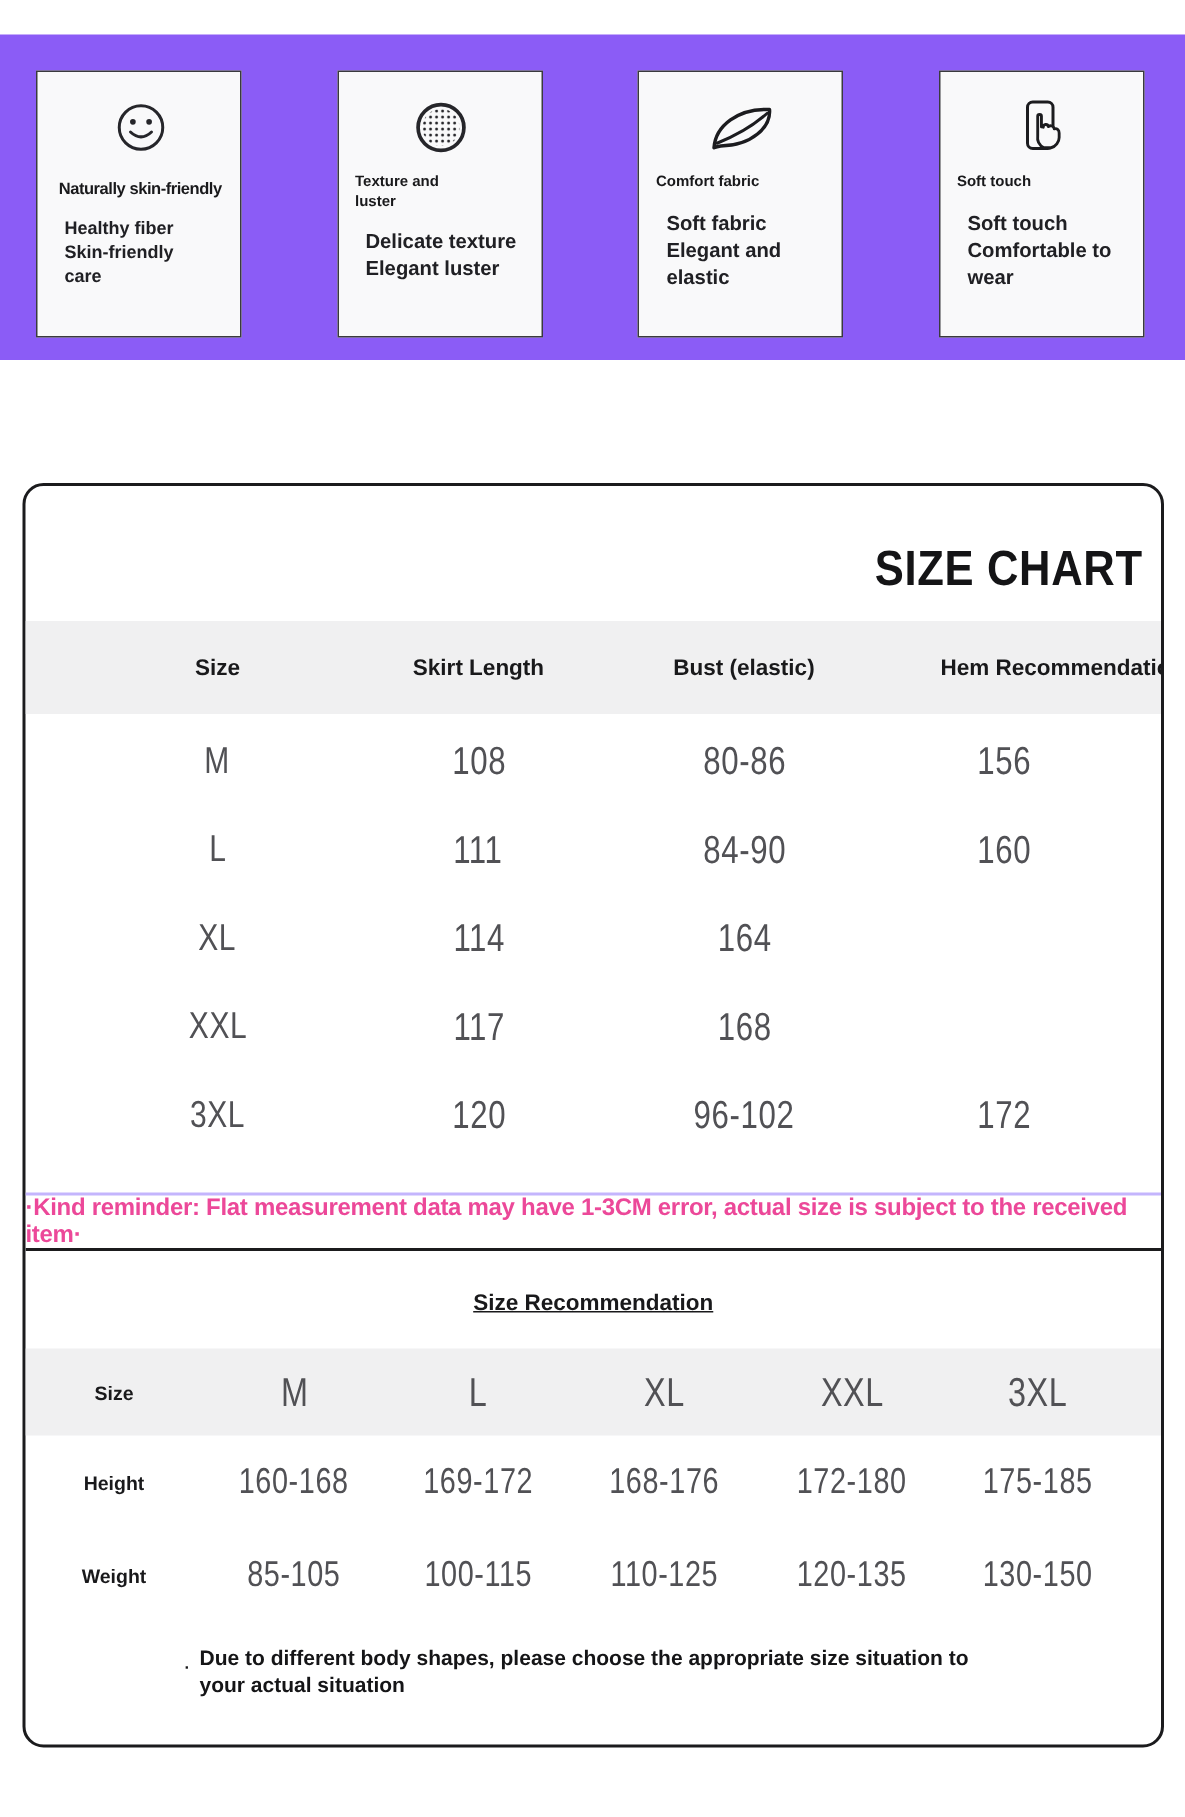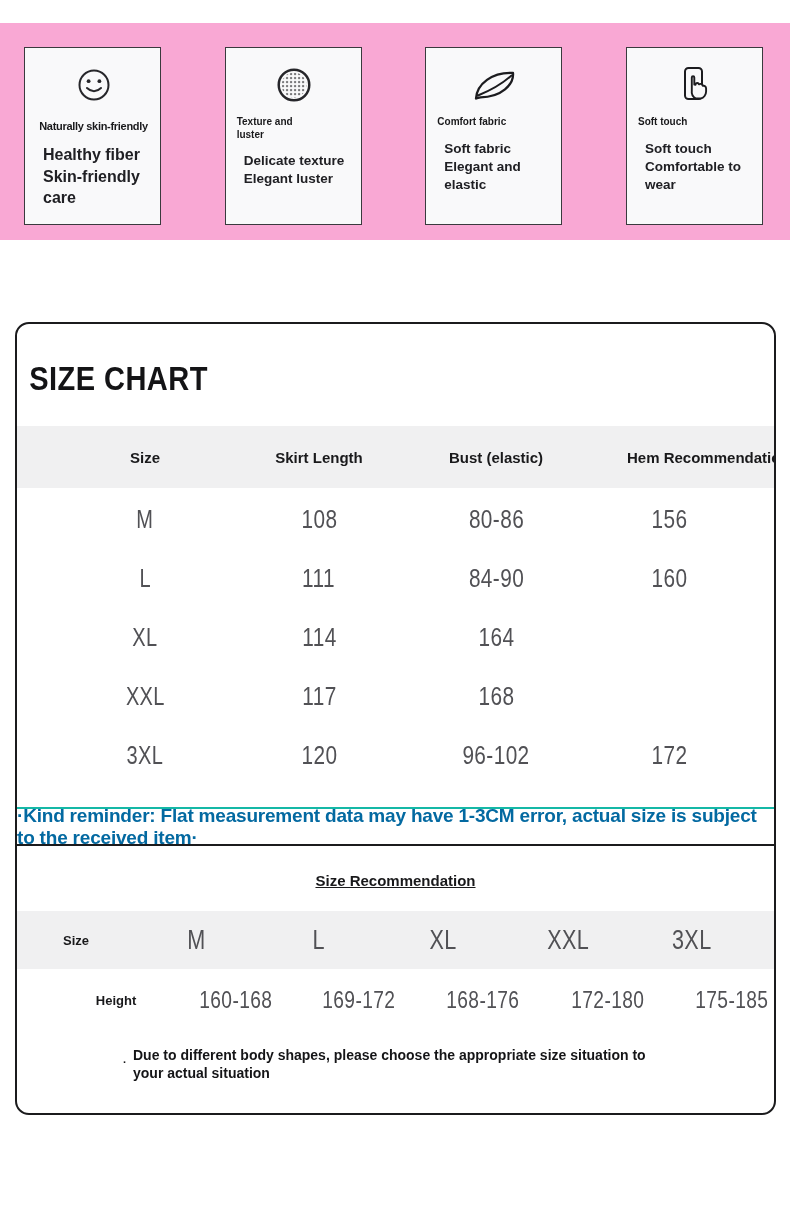--- a/index.html
+++ b/index.html
@@ -10,21 +10,21 @@
     font-family: "Liberation Sans", sans-serif;
     color: #1b1b1d;
     overflow: hidden;
     position: relative;
   }
 
   
   .features-band {
     margin-top: 23px;
     height: 217px;
-    background: #f9a8d4;
+    background: #8b5cf6;
     display: flex;
     justify-content: space-between;
     padding: 24px 27px 0 24px;
   }
   .feature-card {
     width: 137px;
     height: 178px;
     background: #f9f9fa;
     border: 1.5px solid #3a3a3e;
     padding: 10px 9px 0 11px;
@@ -40,21 +40,21 @@
     font-size: 11px;
     font-weight: 700;
     text-align: center;
     letter-spacing: -0.3px;
     white-space: nowrap;
     color: #19191b;
   }
   .feature-body-lg {
     margin-top: 12px;
     padding-left: 7px;
-    font-size: 16px;
+    font-size: 12px;
     font-weight: 700;
     line-height: 1.35;
     white-space: pre-line;
     color: #202024;
   }
   .feature-title {
     margin-top: 4px;
     font-size: 10px;
     font-weight: 700;
     line-height: 1.25;
@@ -73,22 +73,22 @@
 
   
   .size-chart {
     margin: 82px 14px 0 15px;
     border: 2px solid #1b1b1d;
     border-radius: 14px;
     background: #ffffff;
     overflow: hidden;
   }
   .sc-title {
-    padding: 36px 0 28px;
-    text-align: left;
+    padding: 36px 0 16px;
+    text-align: right;
   }
   .sc-title span {
     display: inline-block;
     font-size: 33px;
     font-weight: 800;
     letter-spacing: 0.5px;
     transform: scaleX(0.88);
     color: #141416;
   }
   .sc-head {
@@ -117,47 +117,47 @@
     transform: scaleX(0.8);
     font-size: 26px;
     font-weight: 400;
     color: #515155;
     letter-spacing: 0.5px;
   }
   .size-letter .num { font-size: 25px; }
   .sc-body { padding-bottom: 22px; padding-top: 2px; }
 
   .sc-reminder {
-    border-top: 2px solid #14b8a6;
+    border-top: 2px solid #c4b5fd;
     border-bottom: 2px solid #1b1b1d;
     height: 39px;
     display: flex;
     align-items: center;
     justify-content: center;
-    font-size: 19px;
+    font-size: 16px;
     font-weight: 700;
     letter-spacing: -0.2px;
-    color: #0369a1;
+    color: #ec4899;
   }
 
   .rec-title {
     padding: 26px 0 22px;
     text-align: center;
     font-size: 15px;
     font-weight: 700;
     color: #19191b;
     text-decoration: underline;
   }
   .rec-head, .rec-row {
     display: grid;
     grid-template-columns: 118px 122px 124px 124px 126px 122px;
     align-items: center;
   }
   .rec-head { height: 58px; background: #f0f0f1; }
-  .rec-row { height: 62px; margin-left: 40px; }
+  .rec-row { height: 62px; }
   .rec-label {
     text-align: center;
     font-size: 13px;
     font-weight: 700;
     white-space: nowrap;
     color: #19191b;
   }
   .rec-head .num { font-size: 27px; }
   .rec-row .num { font-size: 24px; }
 
@@ -311,20 +311,28 @@
 
   <div class="rec-row">
     <div class="rec-label">Height</div>
     <div class="cell"><span class="num">160-168</span></div>
     <div class="cell"><span class="num">169-172</span></div>
     <div class="cell"><span class="num">168-176</span></div>
     <div class="cell"><span class="num">172-180</span></div>
     <div class="cell"><span class="num">175-185</span></div>
   </div>
 
+  <div class="rec-row">
+    <div class="rec-label">Weight</div>
+    <div class="cell"><span class="num">85-105</span></div>
+    <div class="cell"><span class="num">100-115</span></div>
+    <div class="cell"><span class="num">110-125</span></div>
+    <div class="cell"><span class="num">120-135</span></div>
+    <div class="cell"><span class="num">130-150</span></div>
+  </div>
 
   <div class="sc-note">
     <div class="note-inner">
       <span class="note-bullet">·</span>
       <span>Due to different body shapes, please choose the appropriate size situation to your actual situation</span>
     </div>
   </div>
 
 </div>
 

